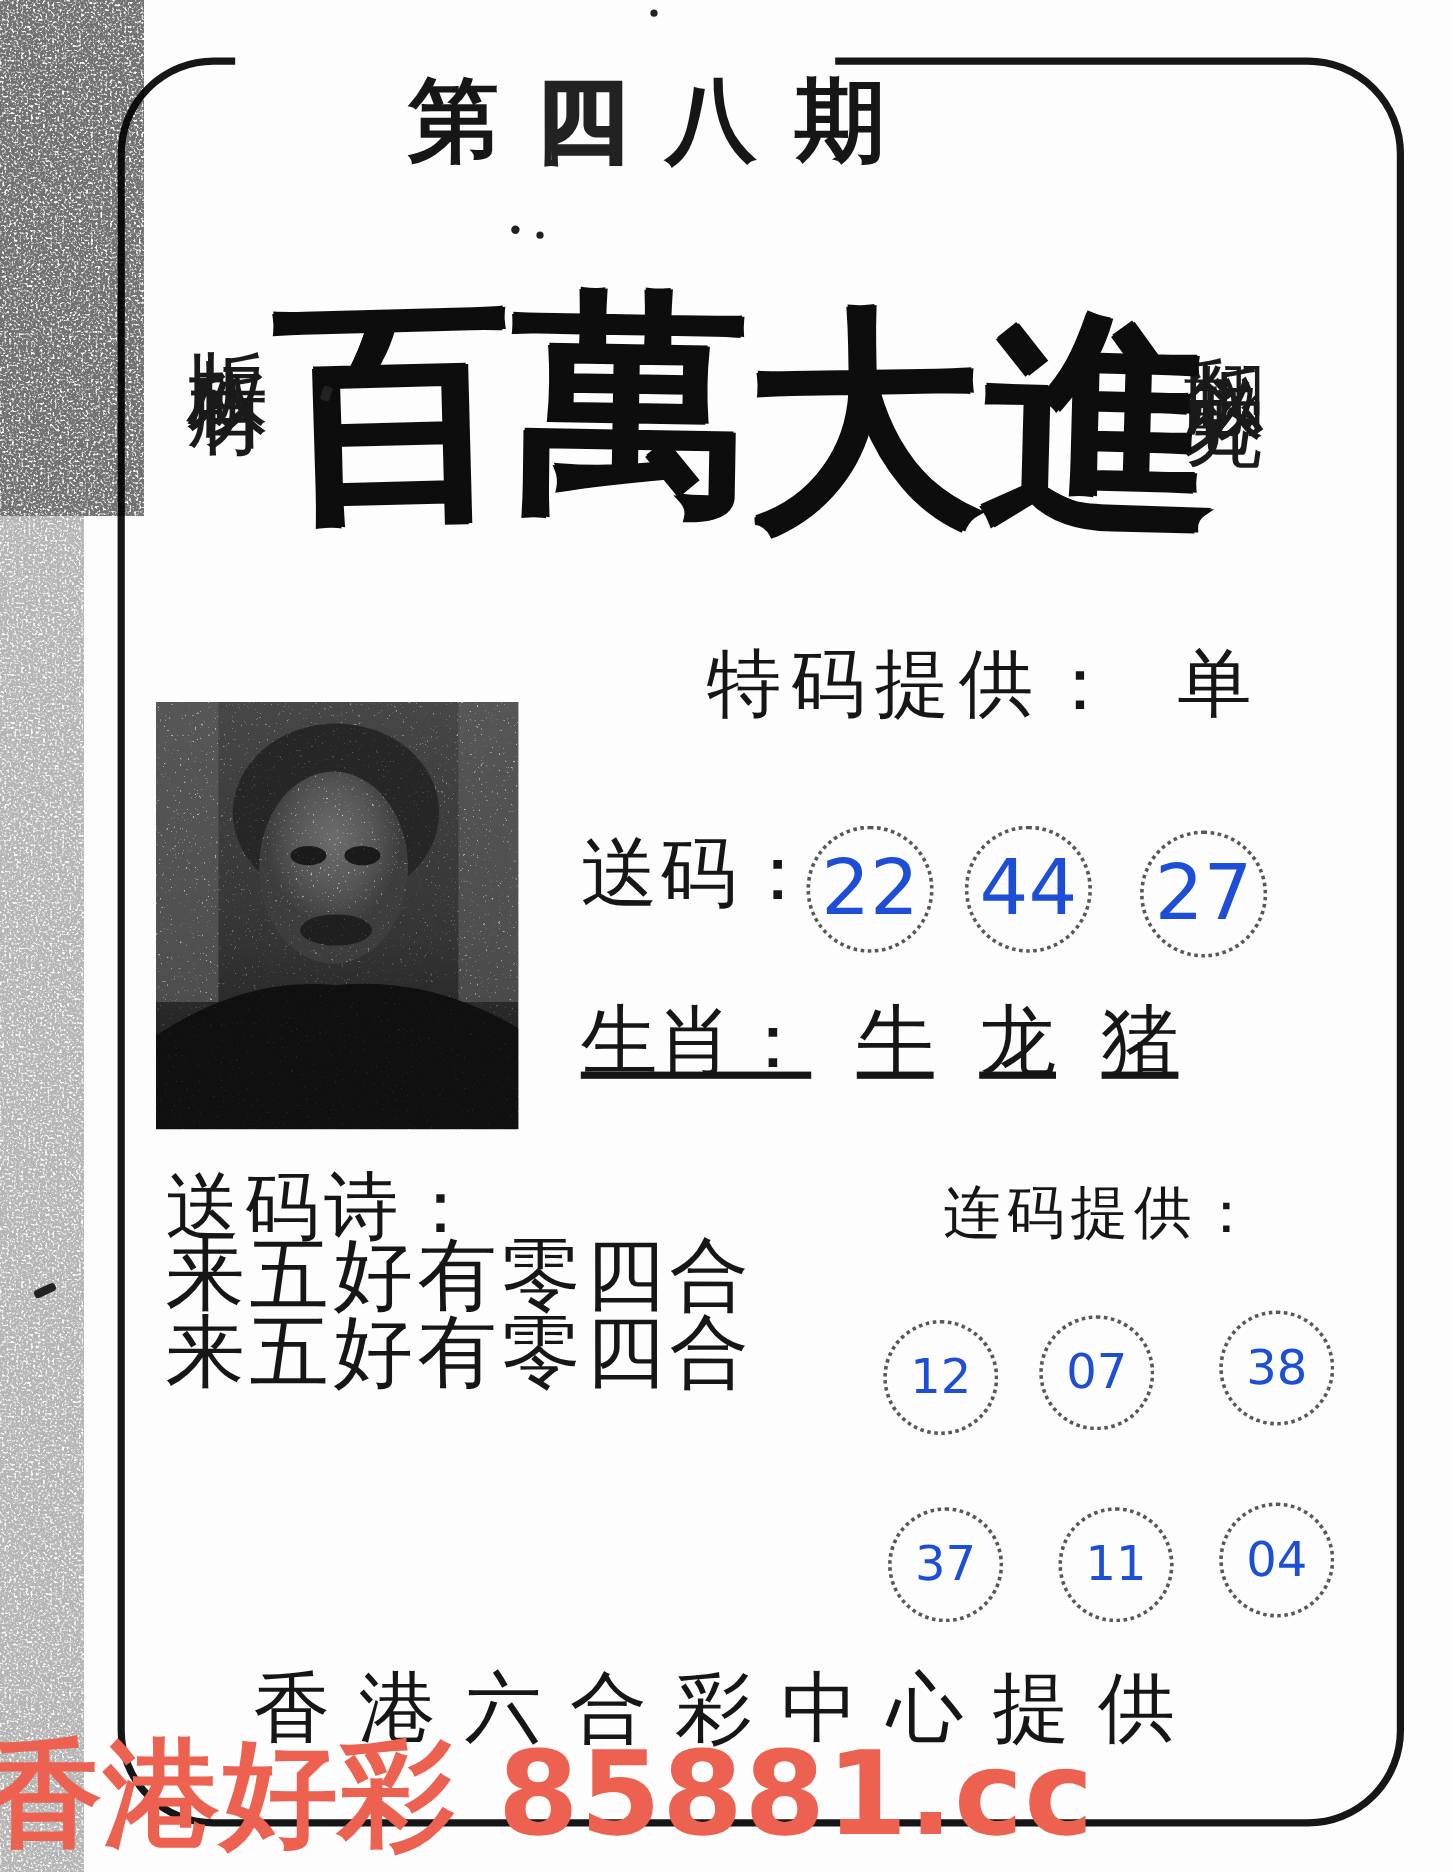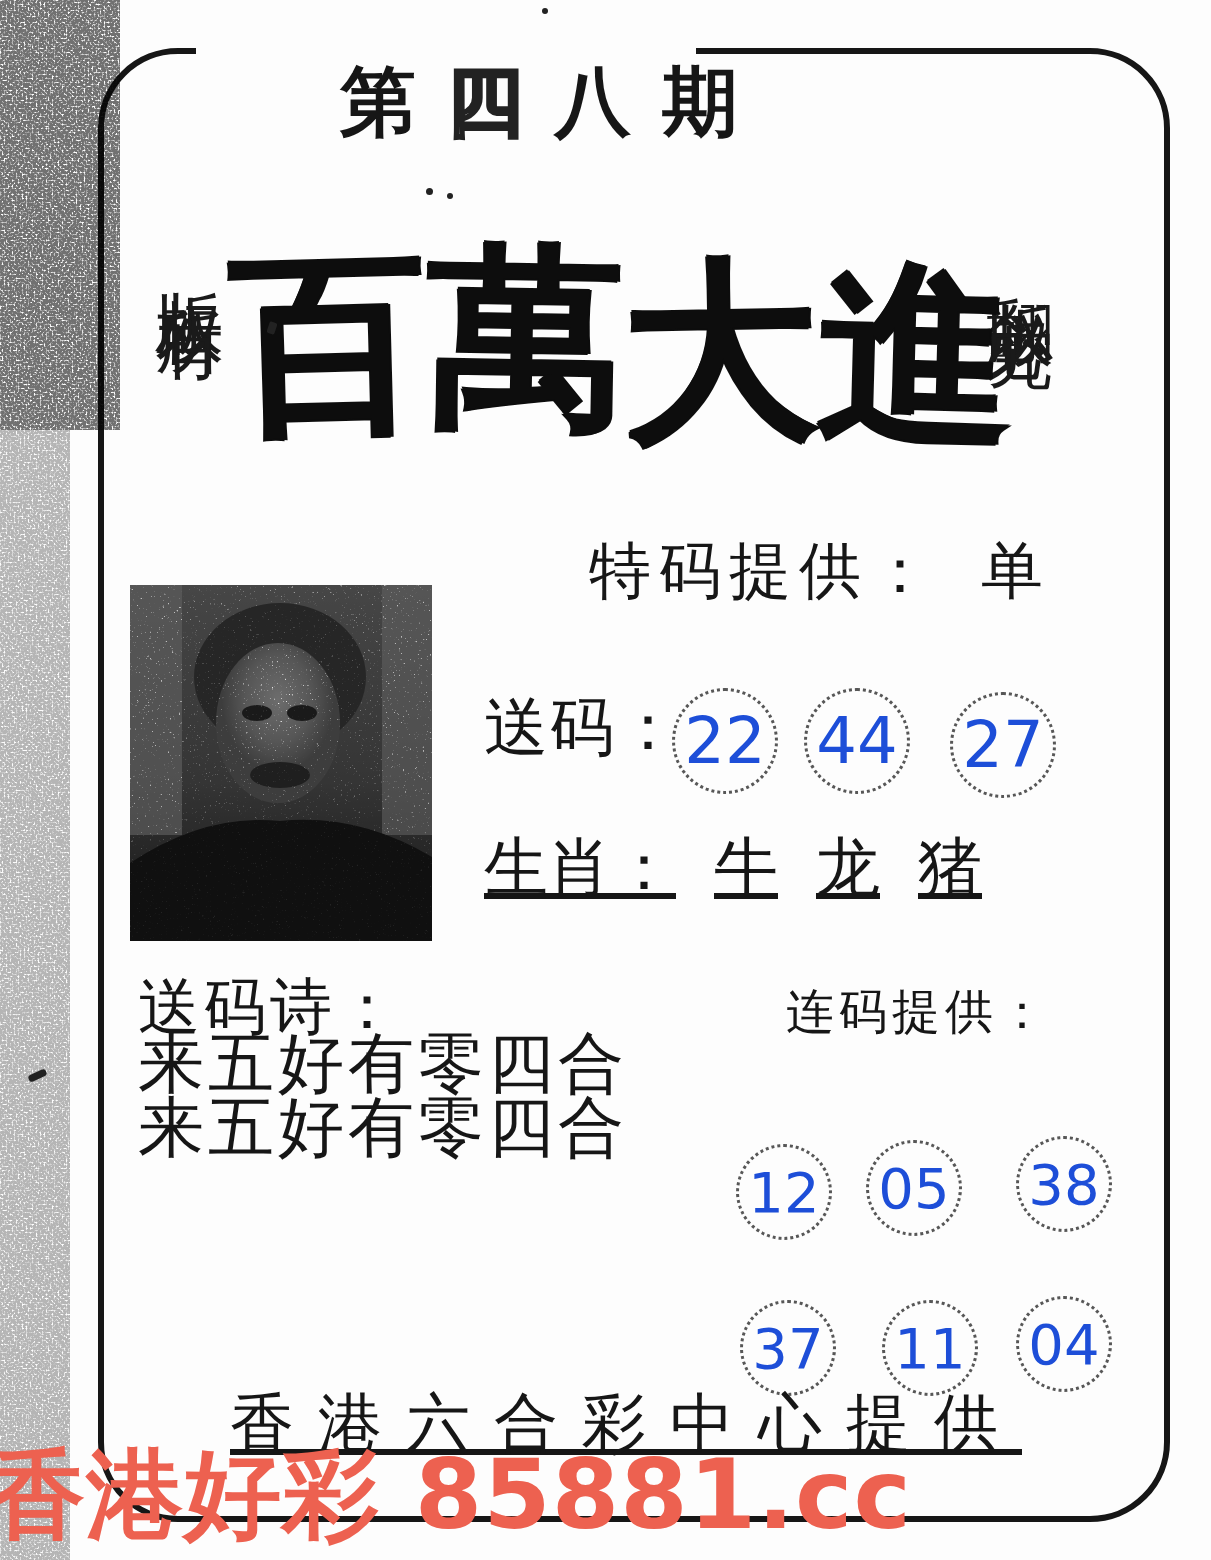--- a/index.html
+++ b/index.html
@@ -46,40 +46,40 @@
 
   .photo{left:130px;top:585px;width:302px;height:356px;}
 
   .send-label{left:484px;top:696px;font-size:64px;line-height:1;letter-spacing:2px;}
   .circle{
     border:3px dotted #575757;border-radius:50%;box-sizing:border-box;
     display:flex;align-items:center;justify-content:center;
     font-family:"DejaVu Sans",sans-serif;color:#1d4ed8;
   }
   .c-big{width:106px;height:106px;font-size:64px;}
-  .c-med{width:96px;height:96px;font-size:56px;margin-top:44px;}
+  .c-med{width:96px;height:96px;font-size:40px;}
   .c22{left:672px;top:688px;}
   .c44{left:804px;top:688px;}
   .c27{left:950px;top:692px;}
 
   .zodiac{left:484px;top:836px;font-size:64px;line-height:1;white-space:nowrap;text-decoration:underline;}
   .zodiac .zv{margin-left:38px;}
 
   .poem-label{left:138px;top:976px;font-size:62px;line-height:1;letter-spacing:4px;}
   .poem{left:138px;top:1032px;font-size:66px;line-height:64px;letter-spacing:4px;white-space:nowrap;}
 
   .linked-label{left:786px;top:988px;font-size:48px;line-height:1;letter-spacing:5px;white-space:nowrap;}
   .r12{left:736px;top:1100px;}
   .r07{left:866px;top:1096px;}
   .r38{left:1016px;top:1092px;}
   .r37{left:740px;top:1256px;text-align:right;}
   .r11{left:882px;top:1256px;}
   .r04{left:1016px;top:1252px;text-align:right;}
 
-  .footer{left:230px;top:1392px;font-size:64px;line-height:1;letter-spacing:24px;white-space:nowrap;text-decoration:underline;}
+  .footer{left:211px;top:1392px;font-size:64px;line-height:1;letter-spacing:24px;white-space:nowrap;}
 
   .watermark{
     left:-12px;top:1446px;z-index:9;
     font-family:"DejaVu Sans",sans-serif;font-weight:800;font-size:97px;line-height:1;
     color:#ed6150;white-space:nowrap;letter-spacing:1px;
   }
 
   .speck{background:#222;border-radius:50%;}
   .sp1{left:426px;top:188px;width:7px;height:7px;}
   .sp2{left:447px;top:193px;width:6px;height:6px;}
@@ -165,21 +165,21 @@
   <div class="abs poem">
     <div>来五好有零四合</div>
     <div>来五好有零四合</div>
   </div>
 
   <div class="abs linked-label">连码提供：</div>
   <div class="abs circle c-med r12">
     <span>12</span>
   </div>
   <div class="abs circle c-med r07">
-    <span>05</span>
+    <span>07</span>
   </div>
   <div class="abs circle c-med r38">
     <span>38</span>
   </div>
   <div class="abs circle c-med r37">
     <span>37</span>
   </div>
   <div class="abs circle c-med r11">
     <span>11</span>
   </div>

